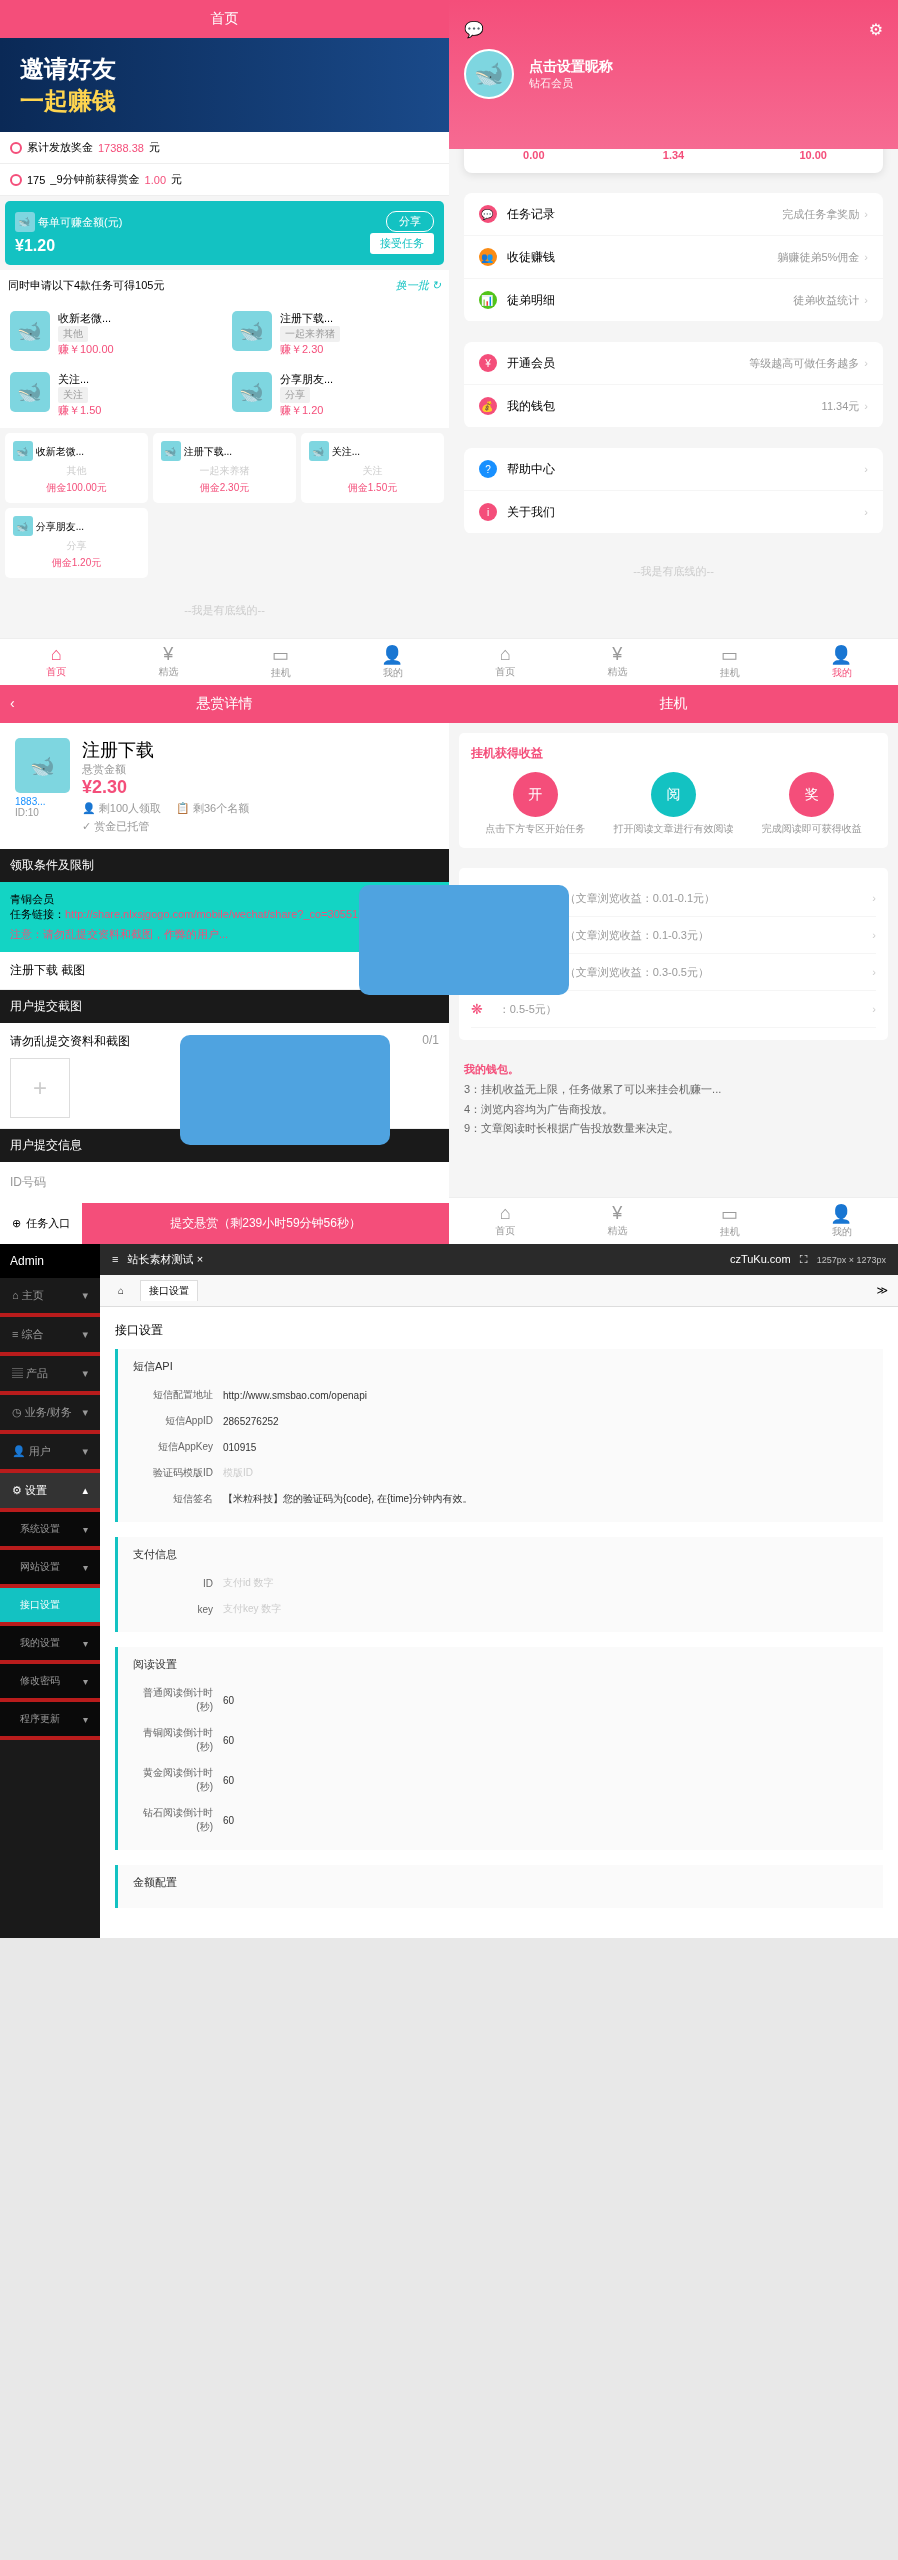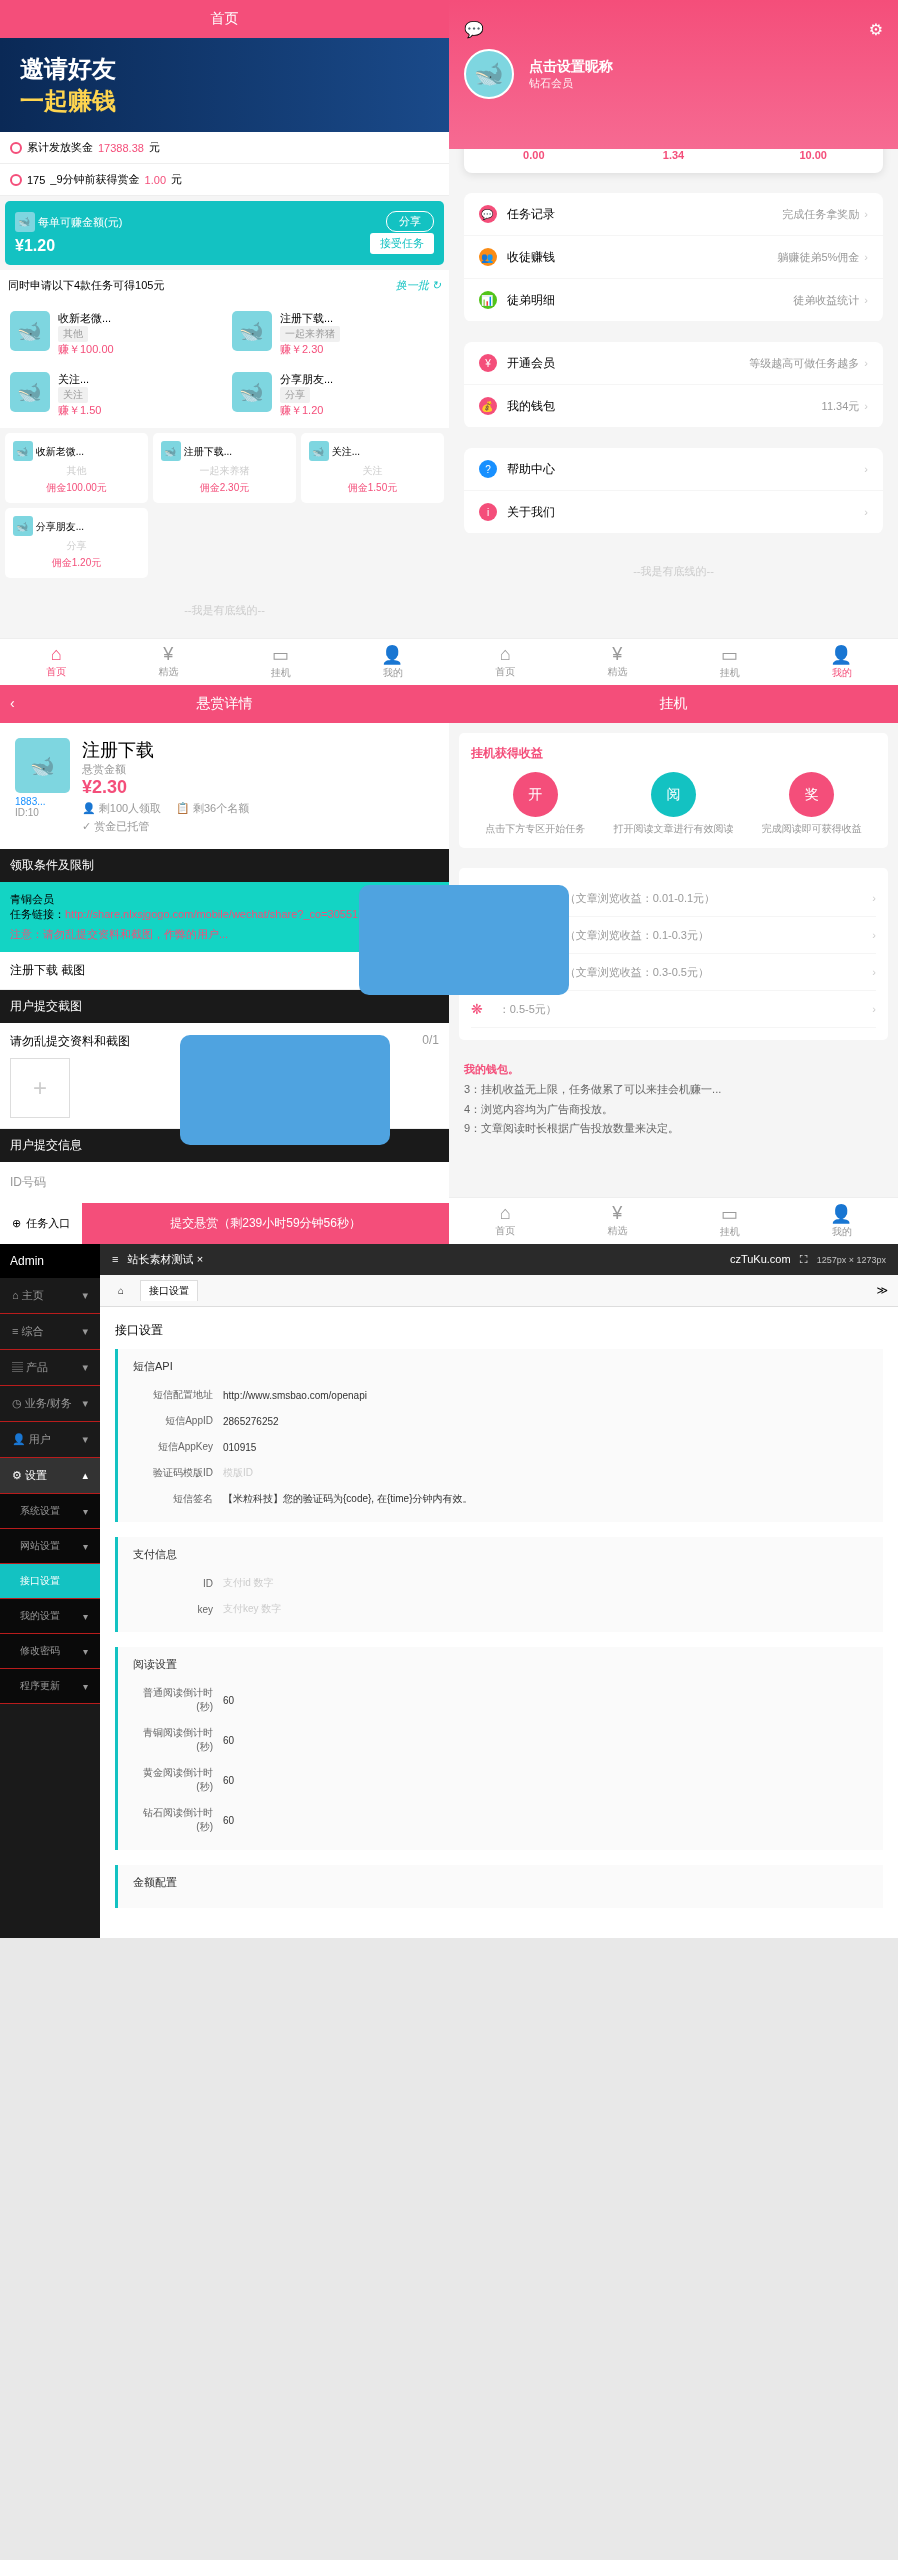--- a/index.html
+++ b/index.html
@@ -72,21 +72,21 @@
 .circle { width: 45px; height: 45px; border-radius: 50%; color: #fff; display: inline-flex; align-items: center; justify-content: center; font-size: 14px; margin-bottom: 5px; }
 .hang-desc { font-size: 10px; color: #999; }
 .zone-item { display: flex; align-items: center; padding: 10px 0; border-bottom: 1px solid #f5f5f5; font-size: 11px; gap: 8px; }
 .zone-icon { color: #f44e7a; font-size: 14px; }
 .explain { font-size: 11px; color: #666; padding: 10px 15px; line-height: 1.8; }
 .overlay-img { position: absolute; background: #4fa3e0; border-radius: 10px; z-index: 10; }
 
 .admin { display: flex; background: #f0f0f0; min-height: 460px; font-size: 11px; }
 .sidebar { width: 100px; background: #1a1a1a; color: #999; }
 .side-top { background: #000; padding: 10px; color: #fff; font-size: 12px; }
-.side-item { padding: 10px 12px; border-bottom: 1px solid #b91c1c; display: flex; justify-content: space-between; align-items: center; cursor: pointer; }
+.side-item { padding: 10px 12px; border-bottom: 4px solid #b91c1c; display: flex; justify-content: space-between; align-items: center; cursor: pointer; }
 .side-item.active { background: #333; color: #fff; }
 .side-sub { background: #0a0a0a; }
 .side-sub .side-item { padding-left: 20px; font-size: 10px; }
 .side-sub .side-item.active { background: #13c2c2; color: #fff; }
 .admin-main { flex: 1; background: #fff; }
 .admin-head { background: #2a2a2a; color: #fff; padding: 8px 12px; display: flex; justify-content: space-between; align-items: center; }
 .admin-tabs { background: #f8f8f8; padding: 5px 10px; border-bottom: 1px solid #ddd; display: flex; gap: 8px; align-items: center; }
 .admin-tab { padding: 3px 8px; font-size: 10px; }
 .admin-tab.active { background: #fff; border: 1px solid #ddd; border-bottom: none; }
 .admin-body { padding: 15px; }

